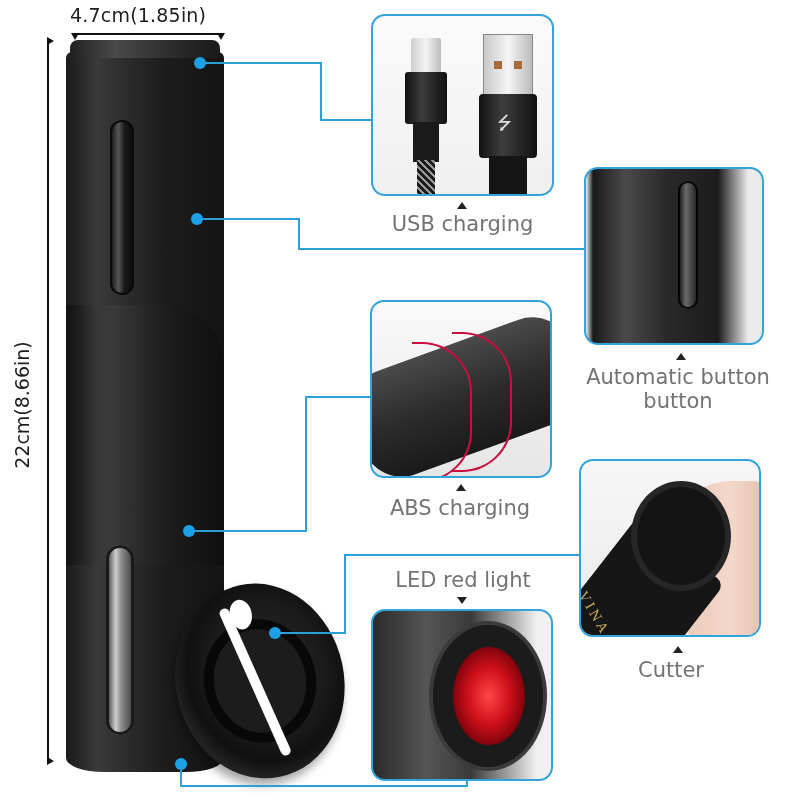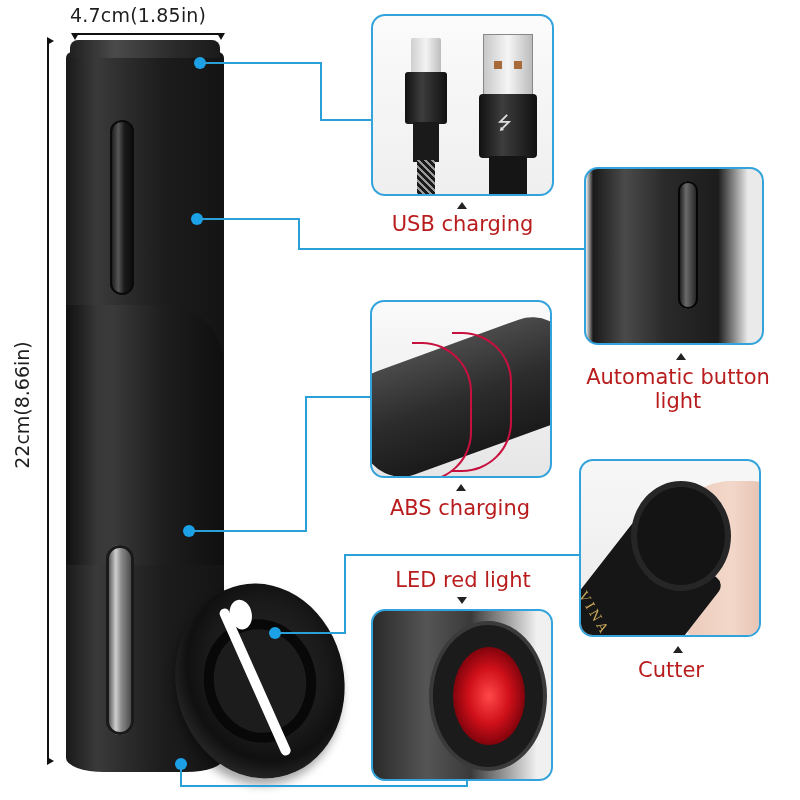--- a/index.html
+++ b/index.html
@@ -79,21 +79,21 @@
   }
 
   
   .dot { width: 12px; height: 12px; border-radius: 50%; background: #1da1e6; }
   .line-h { height: 2px; background: #2a9fd8; }
   .line-v { width: 2px; background: #2a9fd8; }
 
   .feature-card {
     border: 2px solid #33a3dc; border-radius: 14px; overflow: hidden; background: #f6f6f6;
   }
-  .feature-label { font-size: 21px; color: #b91c1c; text-align: center; line-height: 24px; }
+  .feature-label { font-size: 21px; color: #737373; text-align: center; line-height: 24px; }
   .caret {
     width: 0; height: 0; border-left: 5px solid transparent; border-right: 5px solid transparent;
   }
   .caret-up { border-bottom: 7px solid #222; }
   .caret-down { border-top: 7px solid #222; }
 
   
   .usb-art { background: linear-gradient(180deg, #fbfbfb, #efefef); }
   .micro-plug { position: absolute; left: 38px; top: 22px; width: 30px; height: 36px; background: linear-gradient(90deg,#cfcfcf,#f3f3f3,#bdbdbd); border-radius: 2px; }
   .micro-body { position: absolute; left: 32px; top: 56px; width: 42px; height: 52px; background: linear-gradient(90deg,#111,#3d3d3d 40%,#111); border-radius: 3px; }
@@ -174,21 +174,21 @@
 <div class="abs dot" style="left:191px; top:213px;"></div>
 <div class="abs line-h" style="left:201px; top:218px; width:98px;"></div>
 <div class="abs line-v" style="left:298px; top:218px; height:32px;"></div>
 <div class="abs line-h" style="left:298px; top:248px; width:287px;"></div>
 
 <div class="abs feature-card switch-art" style="left:584px; top:167px; width:180px; height:178px;">
   <div class="switch-slot"></div>
 </div>
 <div class="abs caret caret-up" style="left:676px; top:353px;"></div>
 <div class="abs feature-label" style="left:560px; top:365px; width:236px;">Automatic button</div>
-<div class="abs feature-label" style="left:560px; top:389px; width:236px;">light</div>
+<div class="abs feature-label" style="left:560px; top:389px; width:236px;">button</div>
 
 <div class="abs dot" style="left:183px; top:525px;"></div>
 <div class="abs line-h" style="left:193px; top:530px; width:114px;"></div>
 <div class="abs line-v" style="left:305px; top:396px; height:136px;"></div>
 <div class="abs line-h" style="left:305px; top:396px; width:66px;"></div>
 
 <div class="abs feature-card abs-art" style="left:370px; top:300px; width:182px; height:178px;">
   <div class="abs-tube"></div>
   <div class="abs-redline" style="left:40px; top:40px;"></div>
   <div class="abs-redline" style="left:80px; top:30px;"></div>

